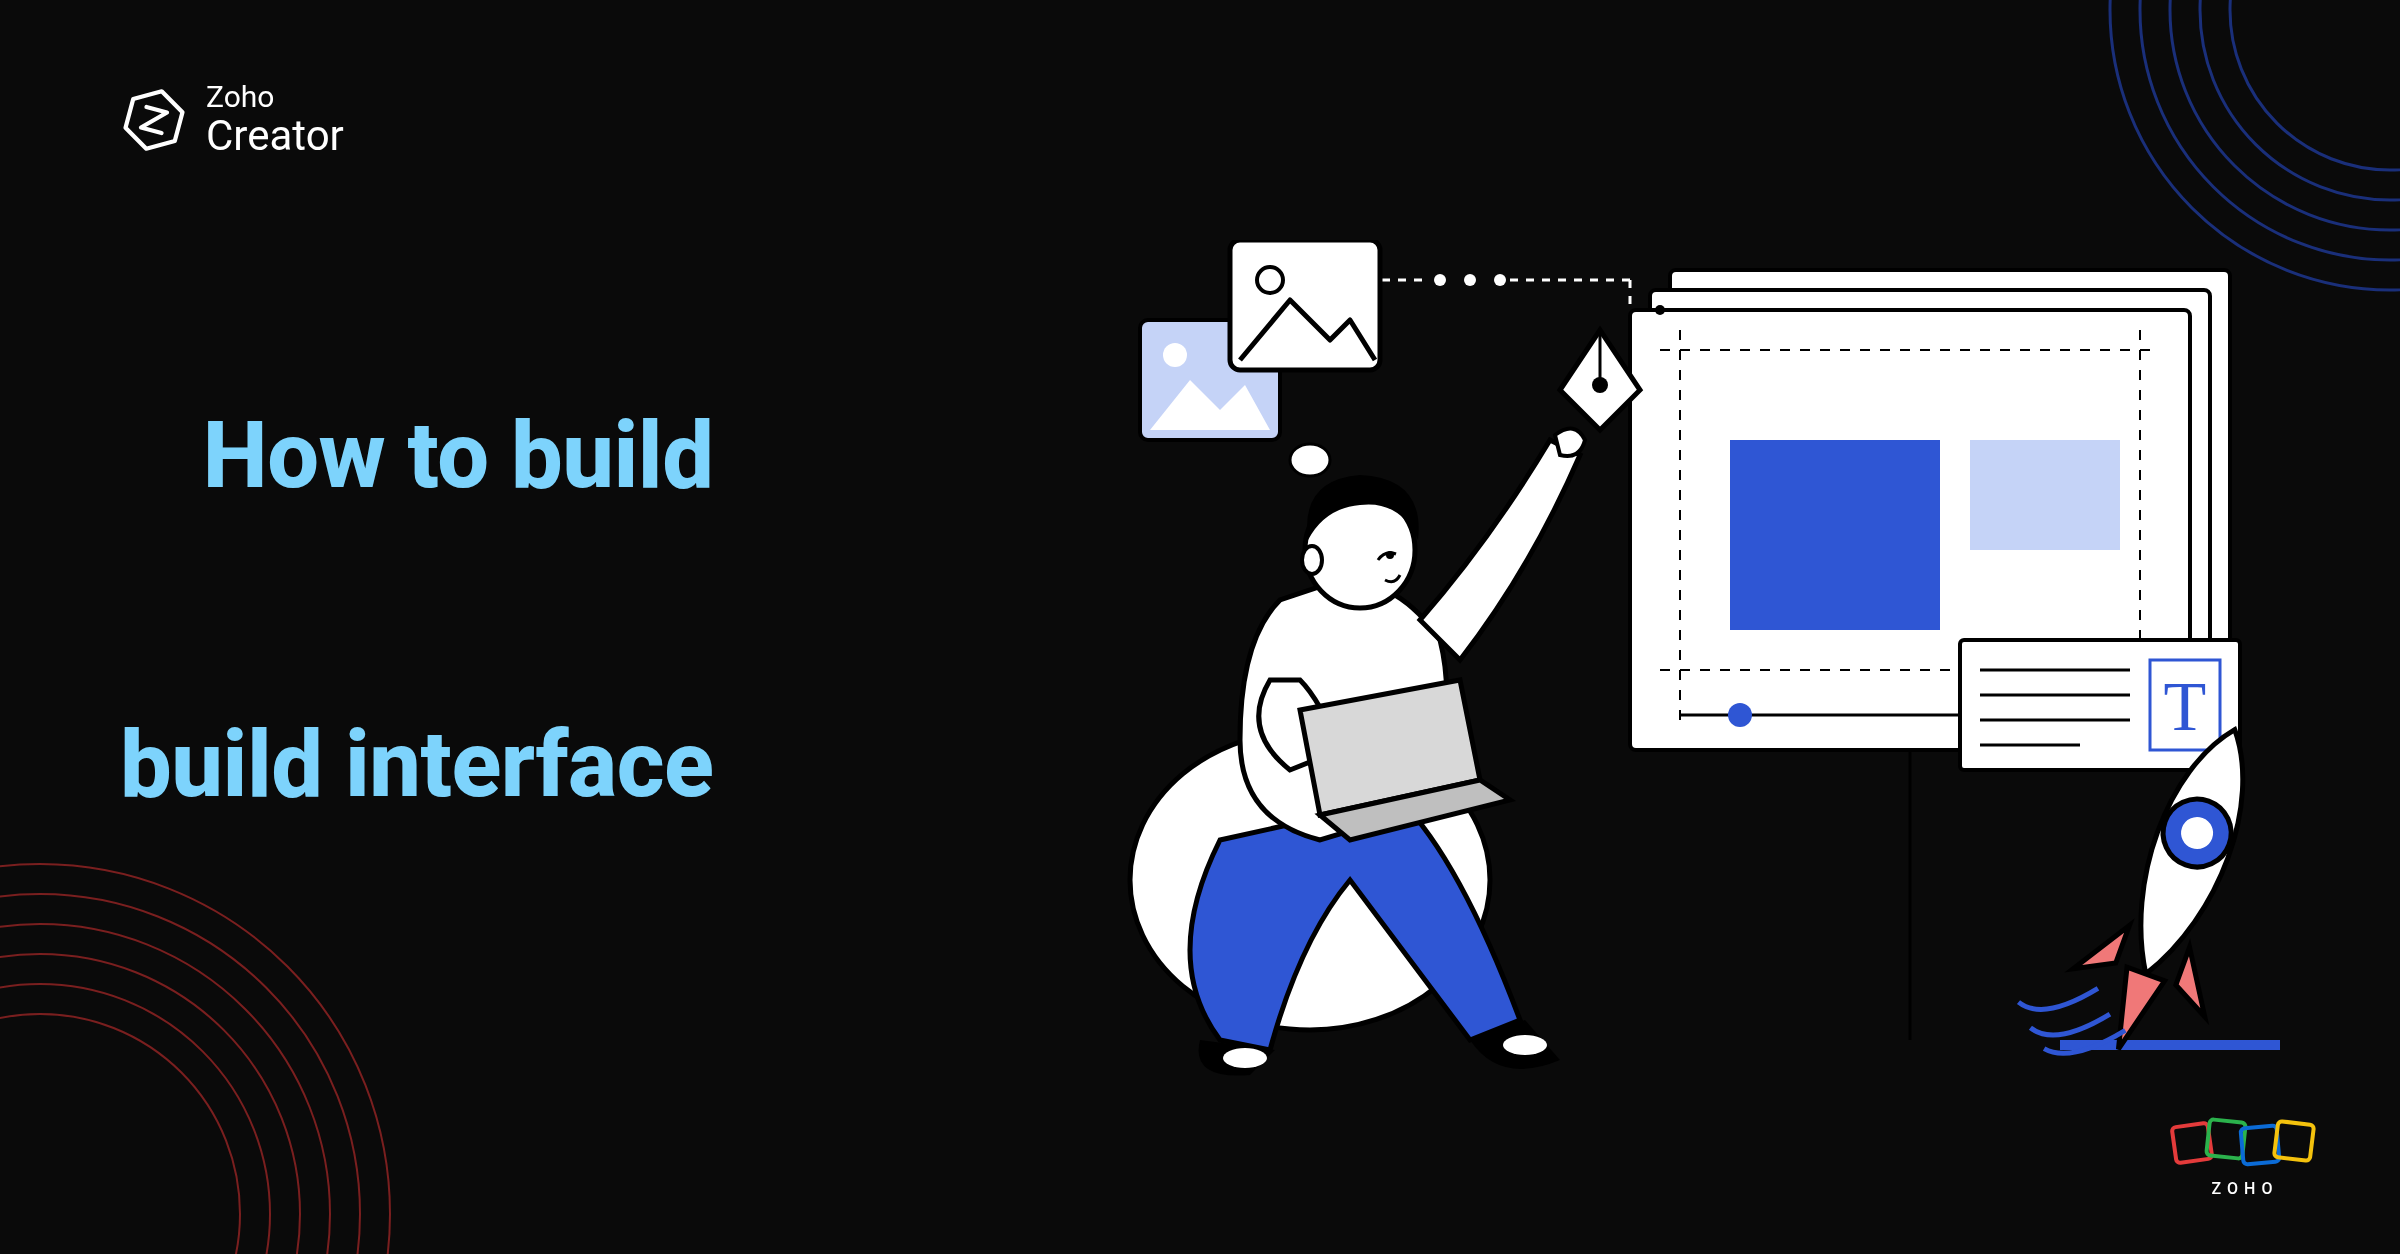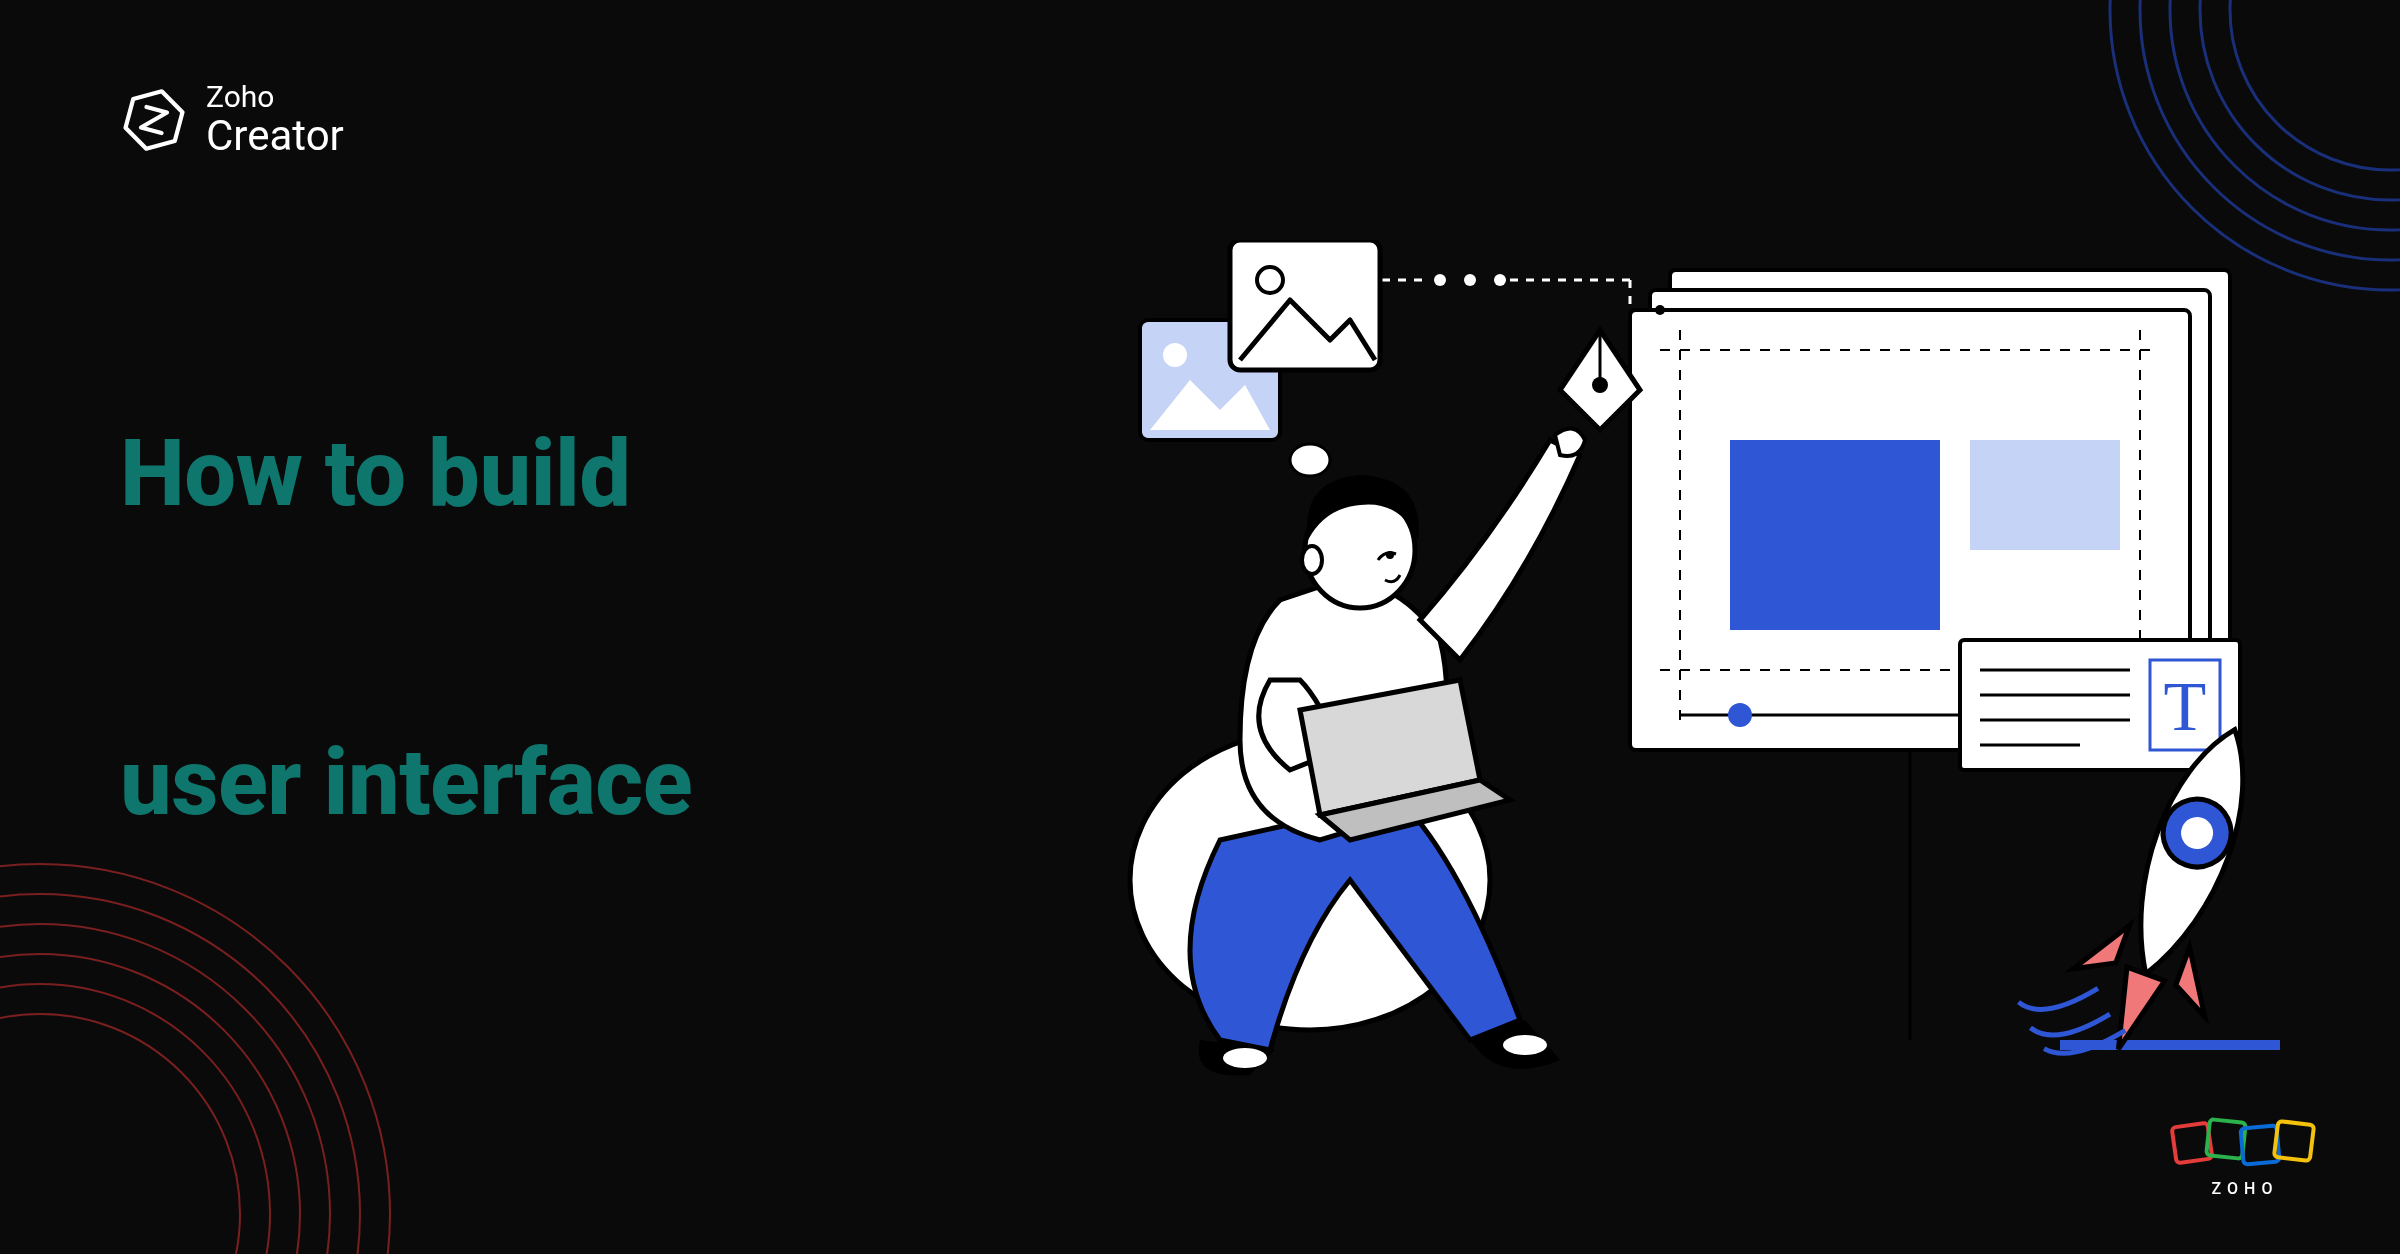--- a/index.html
+++ b/index.html
@@ -30,27 +30,28 @@
   .logo-text .brand-top {
     font-size: 30px;
     font-weight: 400;
   }
   .logo-text .brand-bottom {
     font-size: 42px;
     font-weight: 400;
   }
   .headline {
     position: absolute;
-    top: 422px;
+    top: 404px;
     left: 120px;
-    color: #0f766e;
+    color: #7dd3fc;
     font-size: 92px;
     font-weight: 800;
     line-height: 1.12;
     letter-spacing: -0.5px;
+    text-align: right;
   }
   .illustration {
     position: absolute;
     top: 240px;
     left: 1040px;
     width: 1260px;
     height: 860px;
   }
   .zoho-corner {
     position: absolute;
@@ -116,21 +117,21 @@
   <div class="logo-text">
     <div class="brand-top">Zoho</div>
     <div class="brand-bottom">Creator</div>
   </div>
 </div>
 
 <h1 class="headline">
   <span>How to build</span><br>
   <br>
   <br>
-  <span>user interface</span>
+  <span>build interface</span>
 </h1>
 
 <svg class="illustration" viewBox="0 0 1260 860">
 
   <g>
     <rect x="630" y="30" width="560" height="420" fill="#fff" stroke="#000" stroke-width="4" rx="6"></rect>
     <rect x="610" y="50" width="560" height="420" fill="#fff" stroke="#000" stroke-width="4" rx="6"></rect>
     <rect x="590" y="70" width="560" height="440" fill="#fff" stroke="#000" stroke-width="4" rx="6"></rect>
 
     <line x1="620" y1="110" x2="1120" y2="110" stroke="#000" stroke-width="2" stroke-dasharray="10 10"></line>

